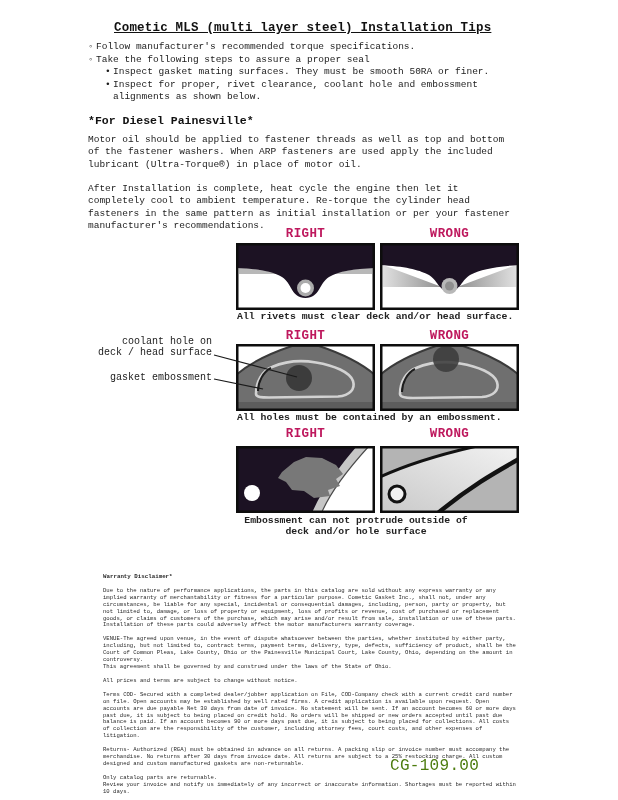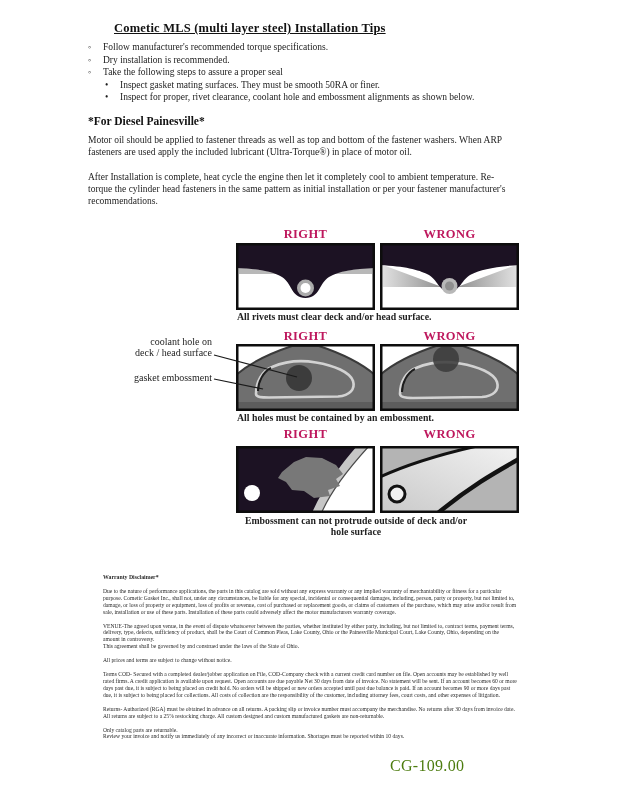--- a/index.html
+++ b/index.html
@@ -1,24 +1,24 @@
 <!DOCTYPE html>
 <html><head>
 <meta charset="utf-8">
 <style>
   * { margin:0; padding:0; box-sizing:border-box; }
   html,body { background:#ffffff; }
   .page {
     position:relative; width:618px; height:800px; background:#ffffff;
-    font-family:Liberation Serif, serif; color:#1c1c1c; overflow:hidden;
+    font-family:Liberation Mono, monospace; color:#1c1c1c; overflow:hidden;
   }
   
   .content { position:absolute; left:88px; top:22px; width:424px; font-size:9.5px; line-height:12.4px; }
   .title { font-size:12.5px; font-weight:bold; text-decoration:underline; margin:0 0 7px 26px; letter-spacing:0.2px; color:#111; }
-  .bullet { display:flex;gap:7px; }
+  .bullet { display:flex; }
   .bm { flex:none; width:8px; }
   .bm::before { content:"\25E6"; font-size:9px; }
   .sub { margin-left:17px; }
   .sm { flex:none; width:8px; }
   .sm::before { content:"\2022"; }
   .diesel-h { font-size:11.5px; font-weight:bold; margin:12px 0 6px; color:#111; }
   .para { margin:0 0 12px; }
   
   .flabel { position:absolute; width:139px; text-align:center; font-size:12.5px; font-weight:bold; letter-spacing:0.4px; color:#be185d; }
   .fig-box { position:absolute; width:139px; height:67px; }
@@ -44,24 +44,20 @@
 </head>
 <body>
 
 <div class="page">
 
   <div class="content">
     <div class="title">Cometic MLS (multi layer steel) Installation Tips</div>
     <div class="bullet">
       <span class="bm"></span>
       <span>Follow manufacturer's recommended torque specifications.</span>
-    </div>
-    <div class="bullet">
-      <span class="bm"></span>
-      <span>Dry installation is recommended.</span>
     </div>
     <div class="bullet">
       <span class="bm"></span>
       <span>Take the following steps to assure a proper seal</span>
     </div>
     <div class="bullet sub">
       <span class="sm"></span>
       <span>Inspect gasket mating surfaces.  They must be smooth 50RA or finer.</span>
     </div>
     <div class="bullet sub">

